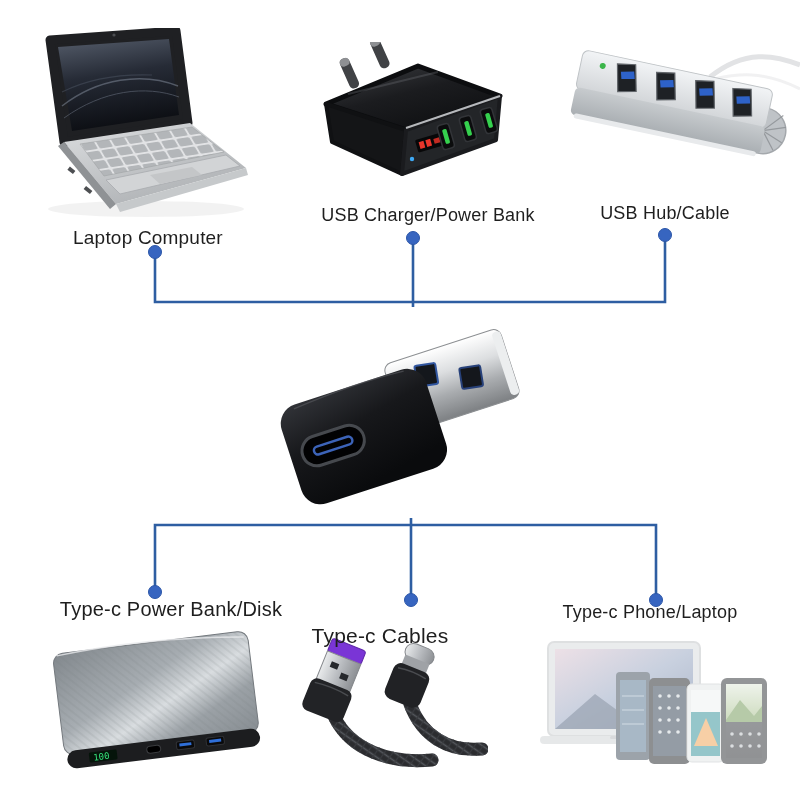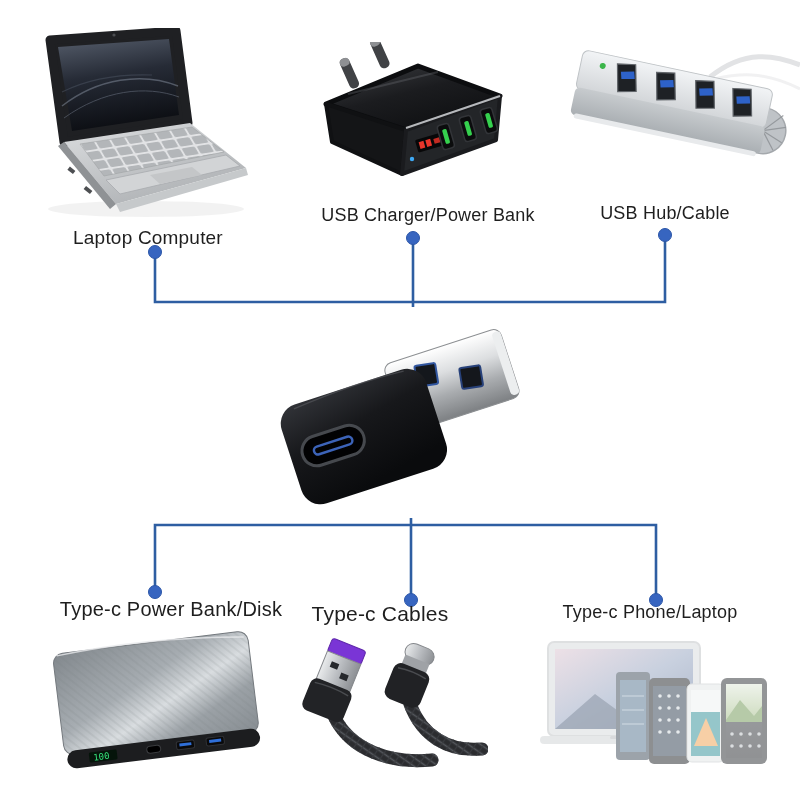--- a/index.html
+++ b/index.html
@@ -4,21 +4,21 @@
 <style>
   html,body{margin:0;padding:0;background:#fff;}
   .stage{position:relative;width:800px;height:800px;background:#ffffff;overflow:hidden;
          font-family:"Liberation Sans", sans-serif;}
   .label{position:absolute;transform:translateX(-50%);white-space:nowrap;color:#1e1e1e;
          font-family:"Liberation Sans", sans-serif;font-weight:400;letter-spacing:0.2px;}
   .lbl-laptop{left:148px;top:227px;font-size:19px;}
   .lbl-charger{left:428px;top:205px;font-size:18px;}
   .lbl-hub{left:665px;top:203px;font-size:18px;}
   .lbl-powerbank{left:155px;top:598px;font-size:20px;margin-left:16px;}
-  .lbl-cables{left:380px;top:602px;font-size:21px;}
+  .lbl-cables{left:380px;top:624px;font-size:21px;}
   .lbl-phone{left:650px;top:602px;font-size:18px;}
   .dev{position:absolute;}
   svg{display:block;}
 </style>
 </head>
 <body>
 
 <div class="stage">
 
   <svg class="dev" style="left:0;top:0" width="800" height="800" viewBox="0 0 800 800">

